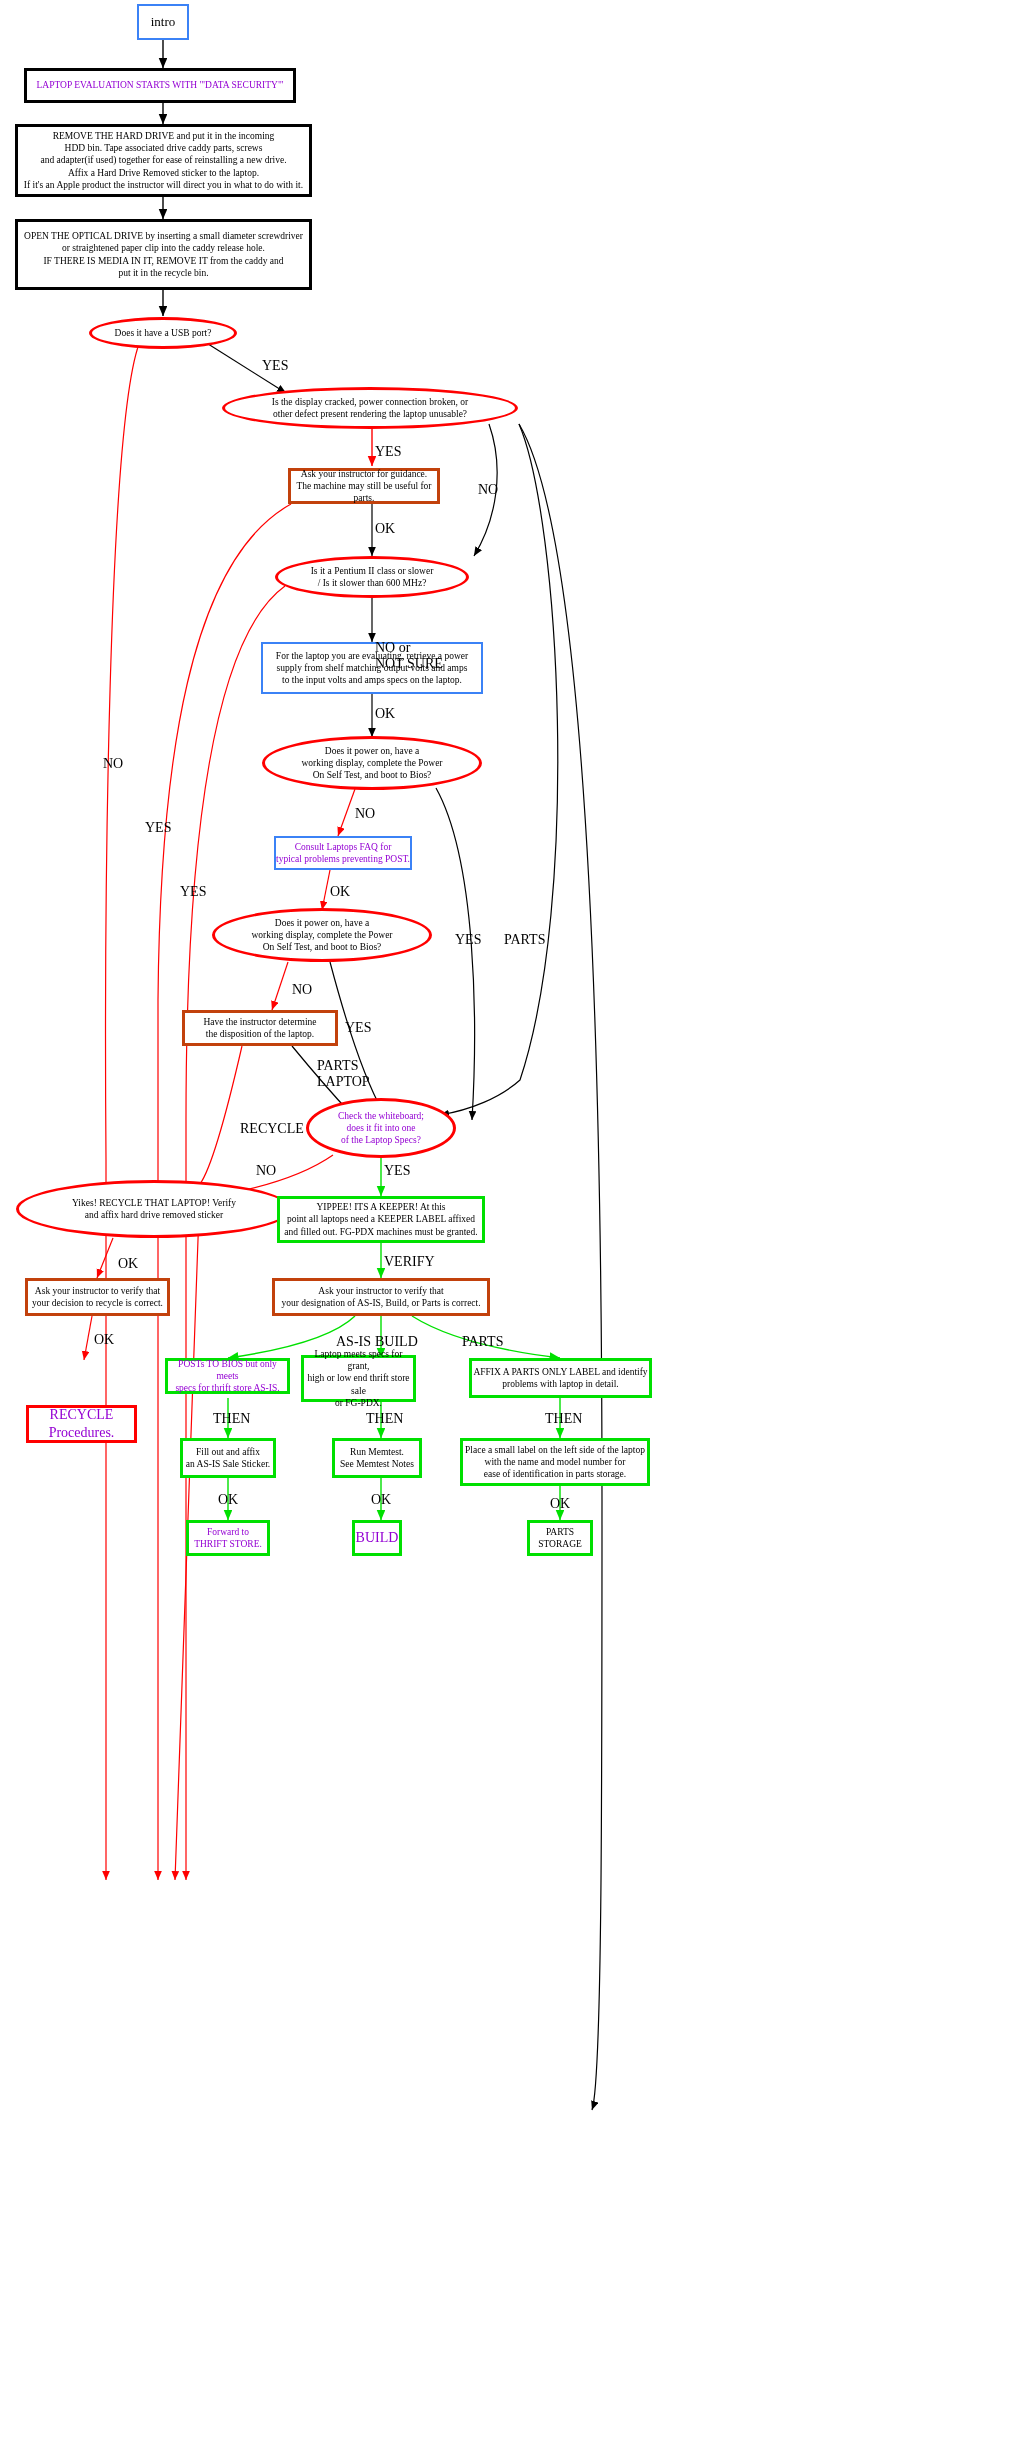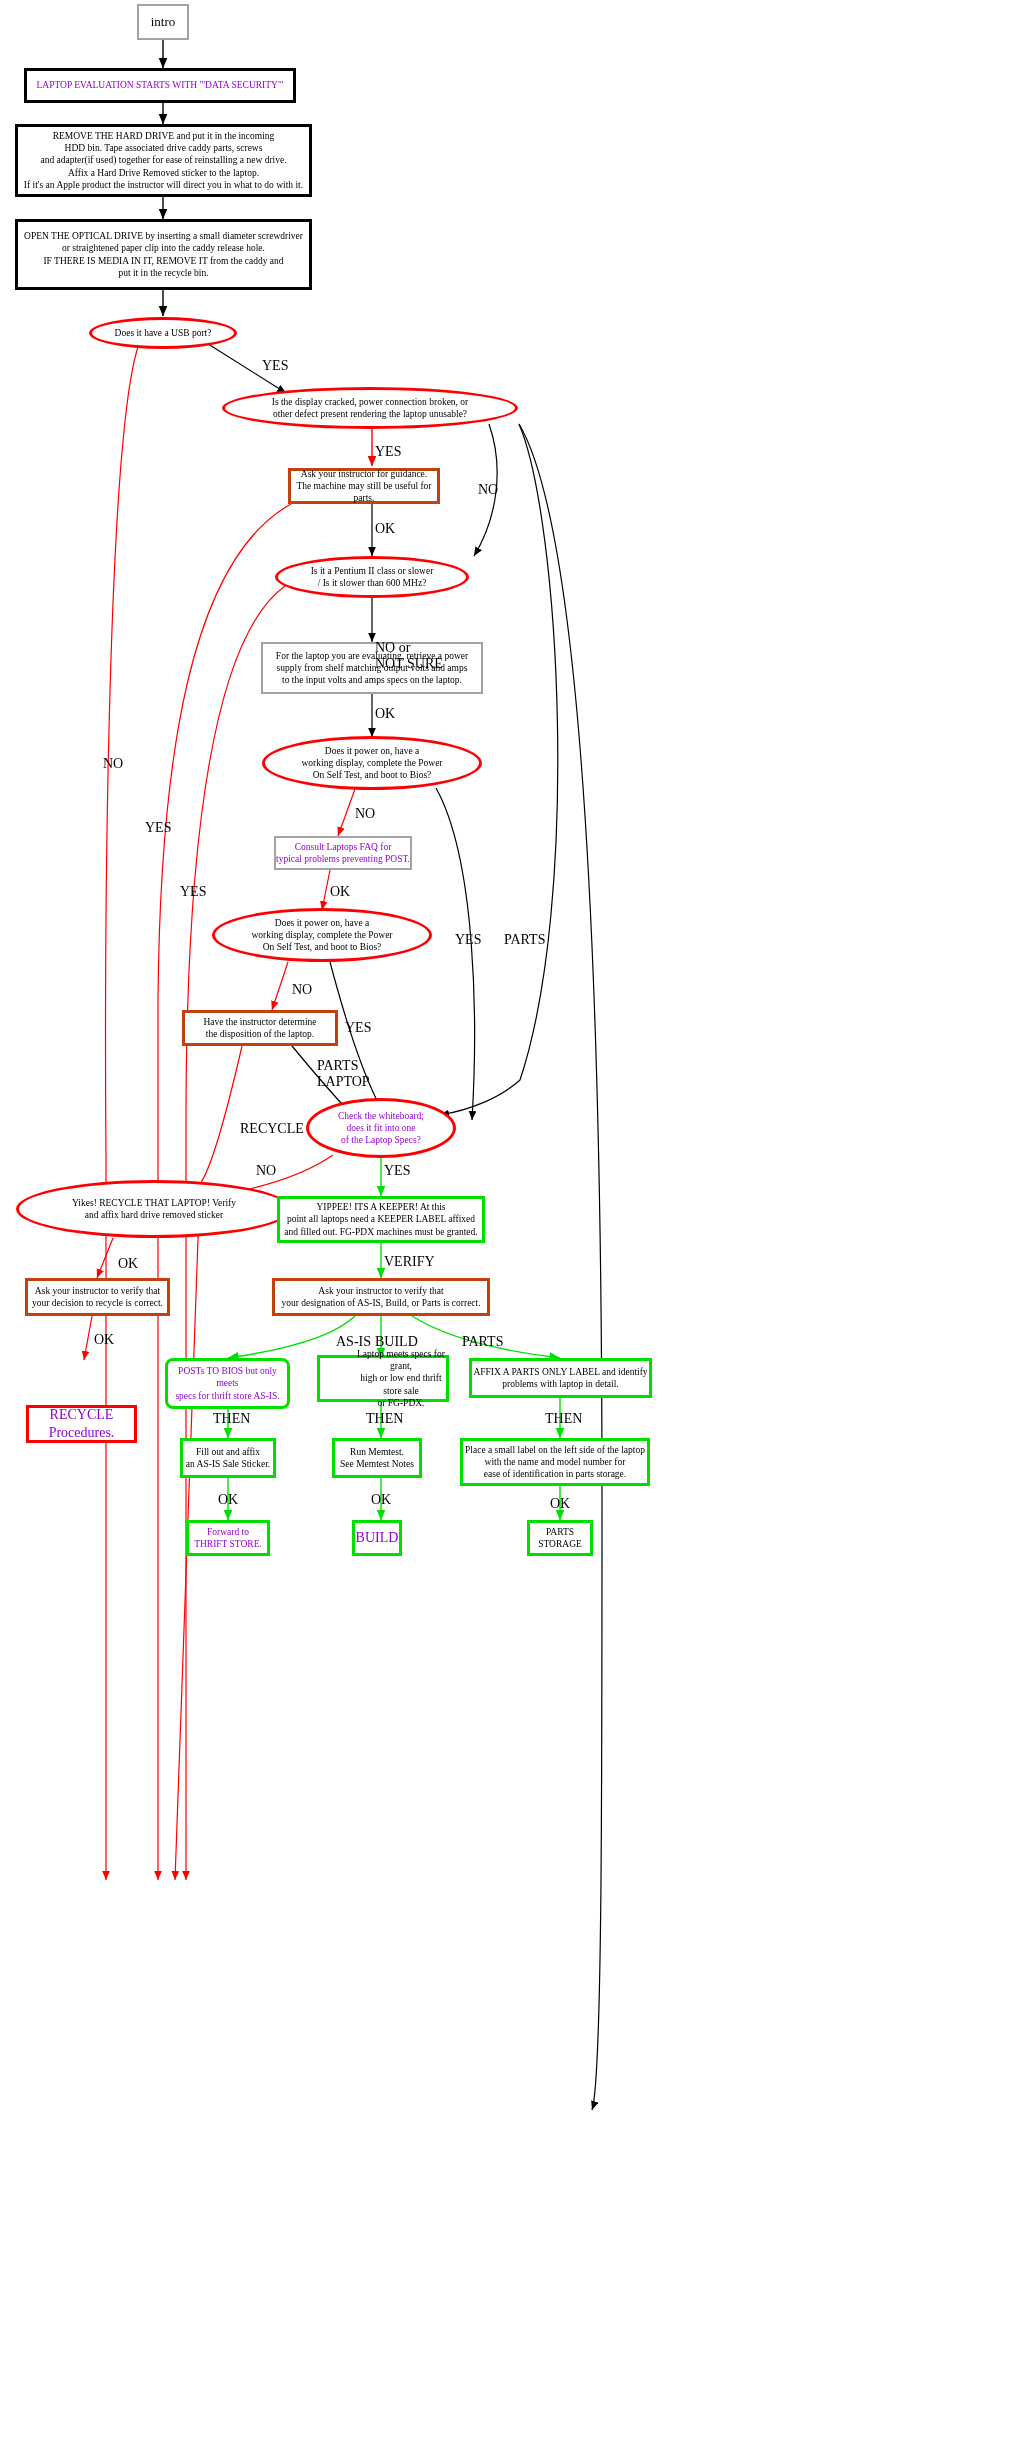--- a/index.html
+++ b/index.html
@@ -25,21 +25,21 @@
     align-items:center;
     justify-content:center;
     text-align:center;
     line-height:1.28;
     background:#ffffff;
     z-index:2;
   }
   .node .txt{ display:block; width:100%; white-space:pre-line; }
 
   
-  .rect      { border:2px solid #a3a3a3; }
+  .rect      { border:2px solid #3b82f6; }
   .rect-thick{ border:3px solid #000; }
   .rect-yellow{ border:3px solid #c2410c; }
   .rect-green{ border:3px solid #00e000; }
   .rect-red  { border:3px solid #ff0000; }
   .ellipse   { border:3px solid #ff0000; border-radius:50%; background:#fff; }
 
   
   .c-black {color:#000;}
   .c-purple{color:#9400d3;}
 
@@ -243,26 +243,26 @@
 
   <div class="node rect-yellow c-black fs9" style="left:272px;top:1278px;width:218px;height:38px;">
     <span class="txt">Ask your instructor to verify that
 your designation of AS-IS, Build, or Parts is correct.</span>
   </div>
 
   <div class="node rect-red c-purple fs10" style="left:26px;top:1360px;width:111px;height:38px;margin-top:45px;">
     <span class="txt">RECYCLE Procedures.</span>
   </div>
 
-  <div class="node rect-green c-purple fs9" style="left:165px;top:1358px;width:125px;height:51px;border-radius:8px;">
+  <div class="node rect-green c-purple fs9" style="left:165px;top:1358px;width:125px;height:36px;">
     <span class="txt">POSTs TO BIOS but only meets
 specs for thrift store AS-IS.</span>
   </div>
 
-  <div class="node rect-green c-black fs9" style="left:317px;top:1355px;width:132px;height:47px;padding-left:36px;">
+  <div class="node rect-green c-black fs9" style="left:301px;top:1355px;width:115px;height:47px;">
     <span class="txt">Laptop meets specs for grant,
 high or low end thrift store sale
 or FG-PDX.</span>
   </div>
 
   <div class="node rect-green c-black fs9" style="left:469px;top:1358px;width:183px;height:40px;">
     <span class="txt">AFFIX A PARTS ONLY LABEL and identify
 problems with laptop in detail.</span>
   </div>
 

